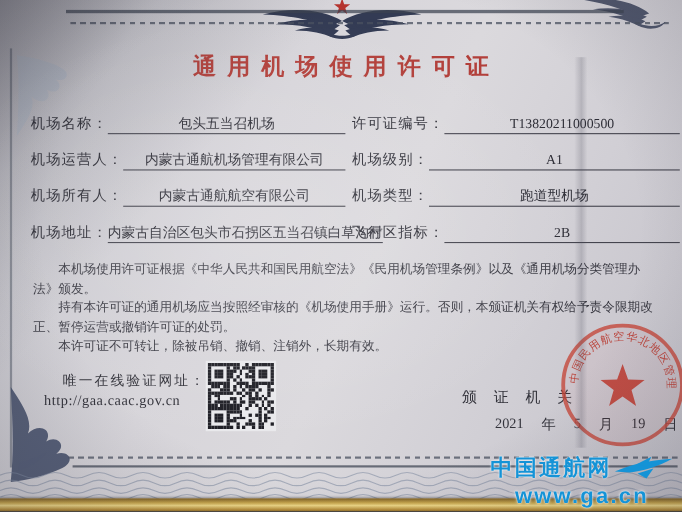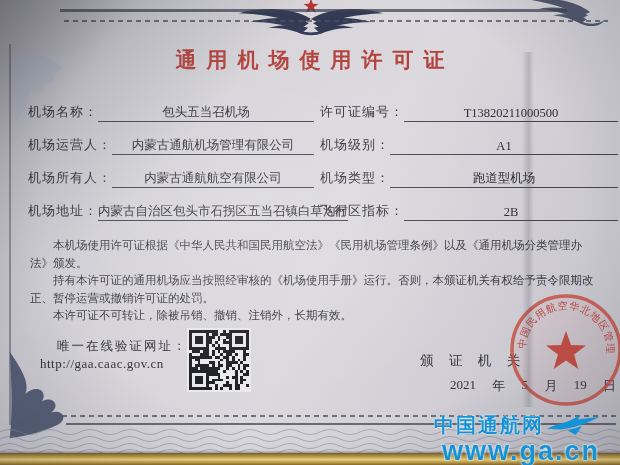--- a/index.html
+++ b/index.html
@@ -51,26 +51,26 @@
 
   .qr{position:absolute;left:187px;top:328px;width:64px;height:64px;background:#e9e9ec;padding:2px;box-sizing:border-box;}
   .qr-grid{display:grid;width:100%;height:100%;grid-template-columns:repeat(21,1fr);grid-template-rows:repeat(21,1fr);}
   .qr-grid .on{background:#1d1d24;}
 
   .issuer-label{position:absolute;left:420px;top:352px;font-size:13.5px;letter-spacing:6px;}
   .date-row{position:absolute;left:450px;top:377px;width:166px;display:flex;justify-content:space-between;font-size:13px;}
 
   .seal{position:absolute;left:498px;top:290px;width:136px;height:126px;z-index:7;}
 
-  .watermark{position:absolute;right:20px;bottom:1px;text-align:right;z-index:10;
+  .watermark{position:absolute;right:8px;bottom:1px;text-align:center;z-index:10;
     font-family:"Liberation Sans","DejaVu Sans",sans-serif;}
   .wm-top{display:flex;align-items:center;justify-content:flex-end;gap:2px;}
   .wm-name{font-size:20px;font-weight:800;color:#1593d6;letter-spacing:2px;
     text-shadow:0 0 2px rgba(255,255,255,.85),0 0 1px rgba(255,255,255,.9);}
-  .wm-url{font-size:27px;font-weight:800;color:#1593d6;letter-spacing:2px;line-height:25px;
+  .wm-url{font-size:20px;font-weight:800;color:#1593d6;letter-spacing:2px;line-height:25px;
     text-shadow:0 0 3px rgba(255,255,255,.9),0 0 1px #fff;}
 
   .waves{position:absolute;left:0;right:0;bottom:11px;height:28px;opacity:.55;}
   .gold-strip{position:absolute;left:0;right:0;bottom:0;height:12px;
     background:linear-gradient(180deg,#7d5f24,#c9a84e 35%,#edd685 55%,#b8903c 85%,#8a6a2a);
     box-shadow:0 -1px 2px rgba(0,0,0,.35);}
 </style>
 </head>
 <body>
 

